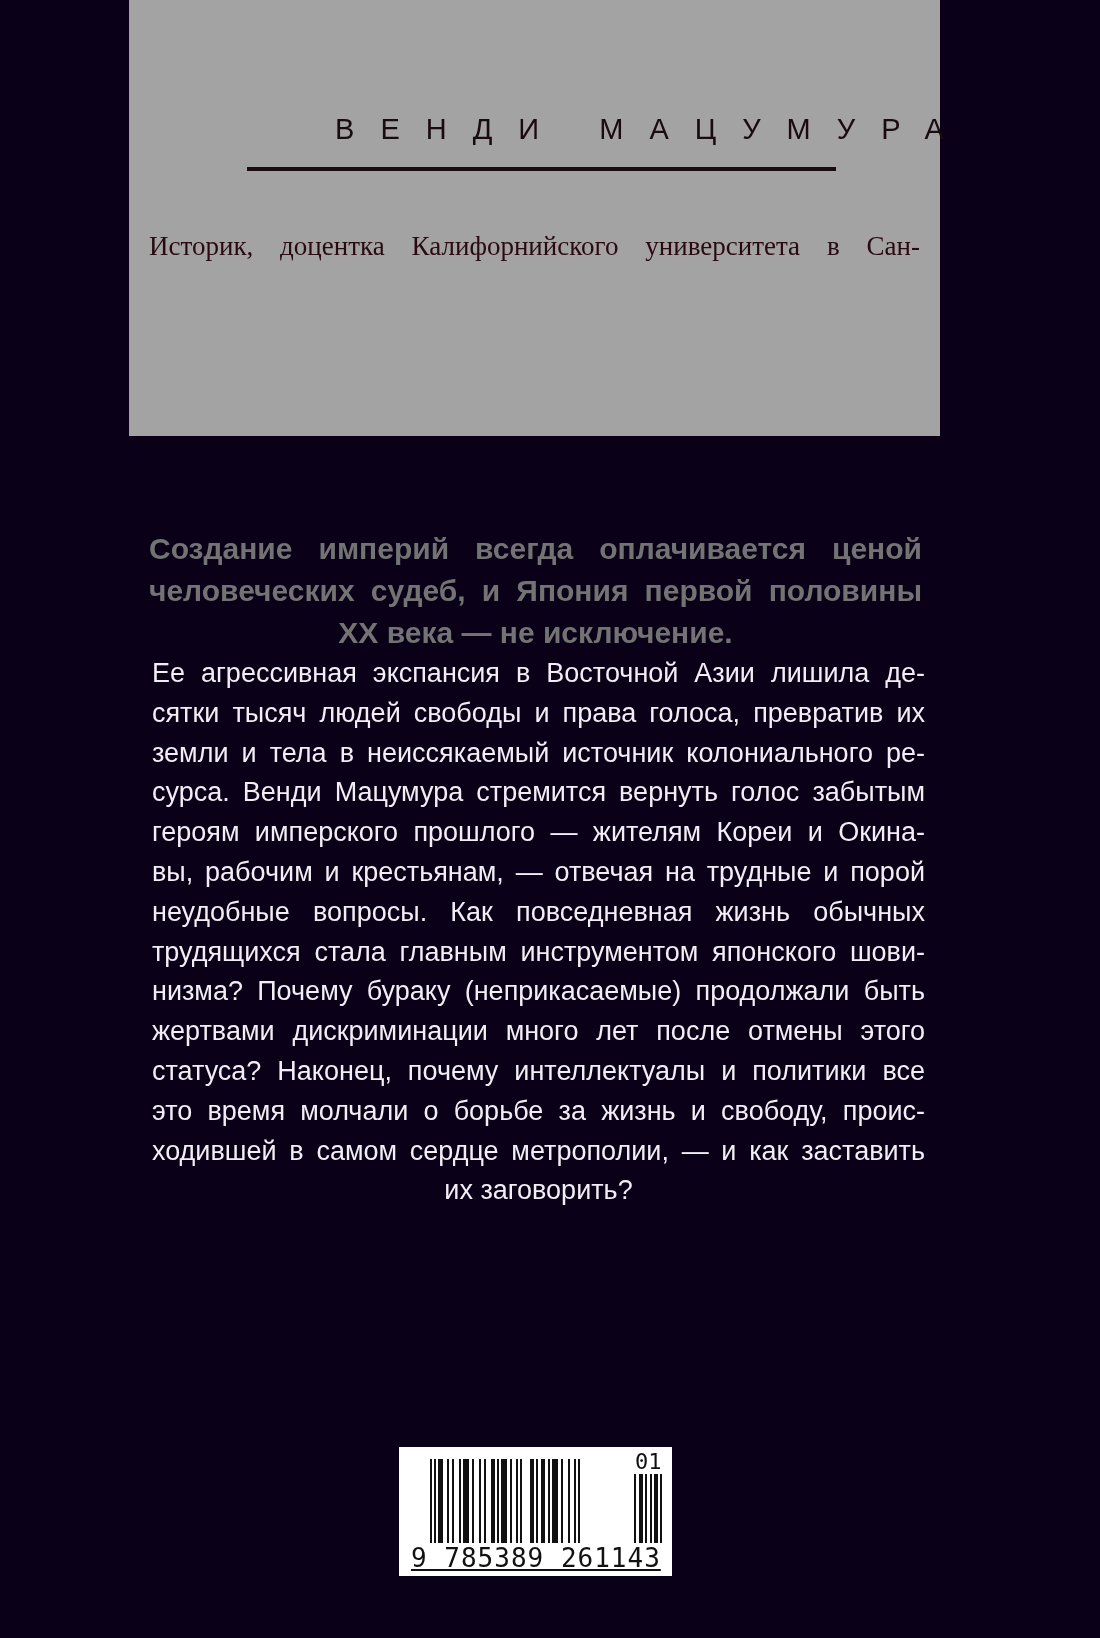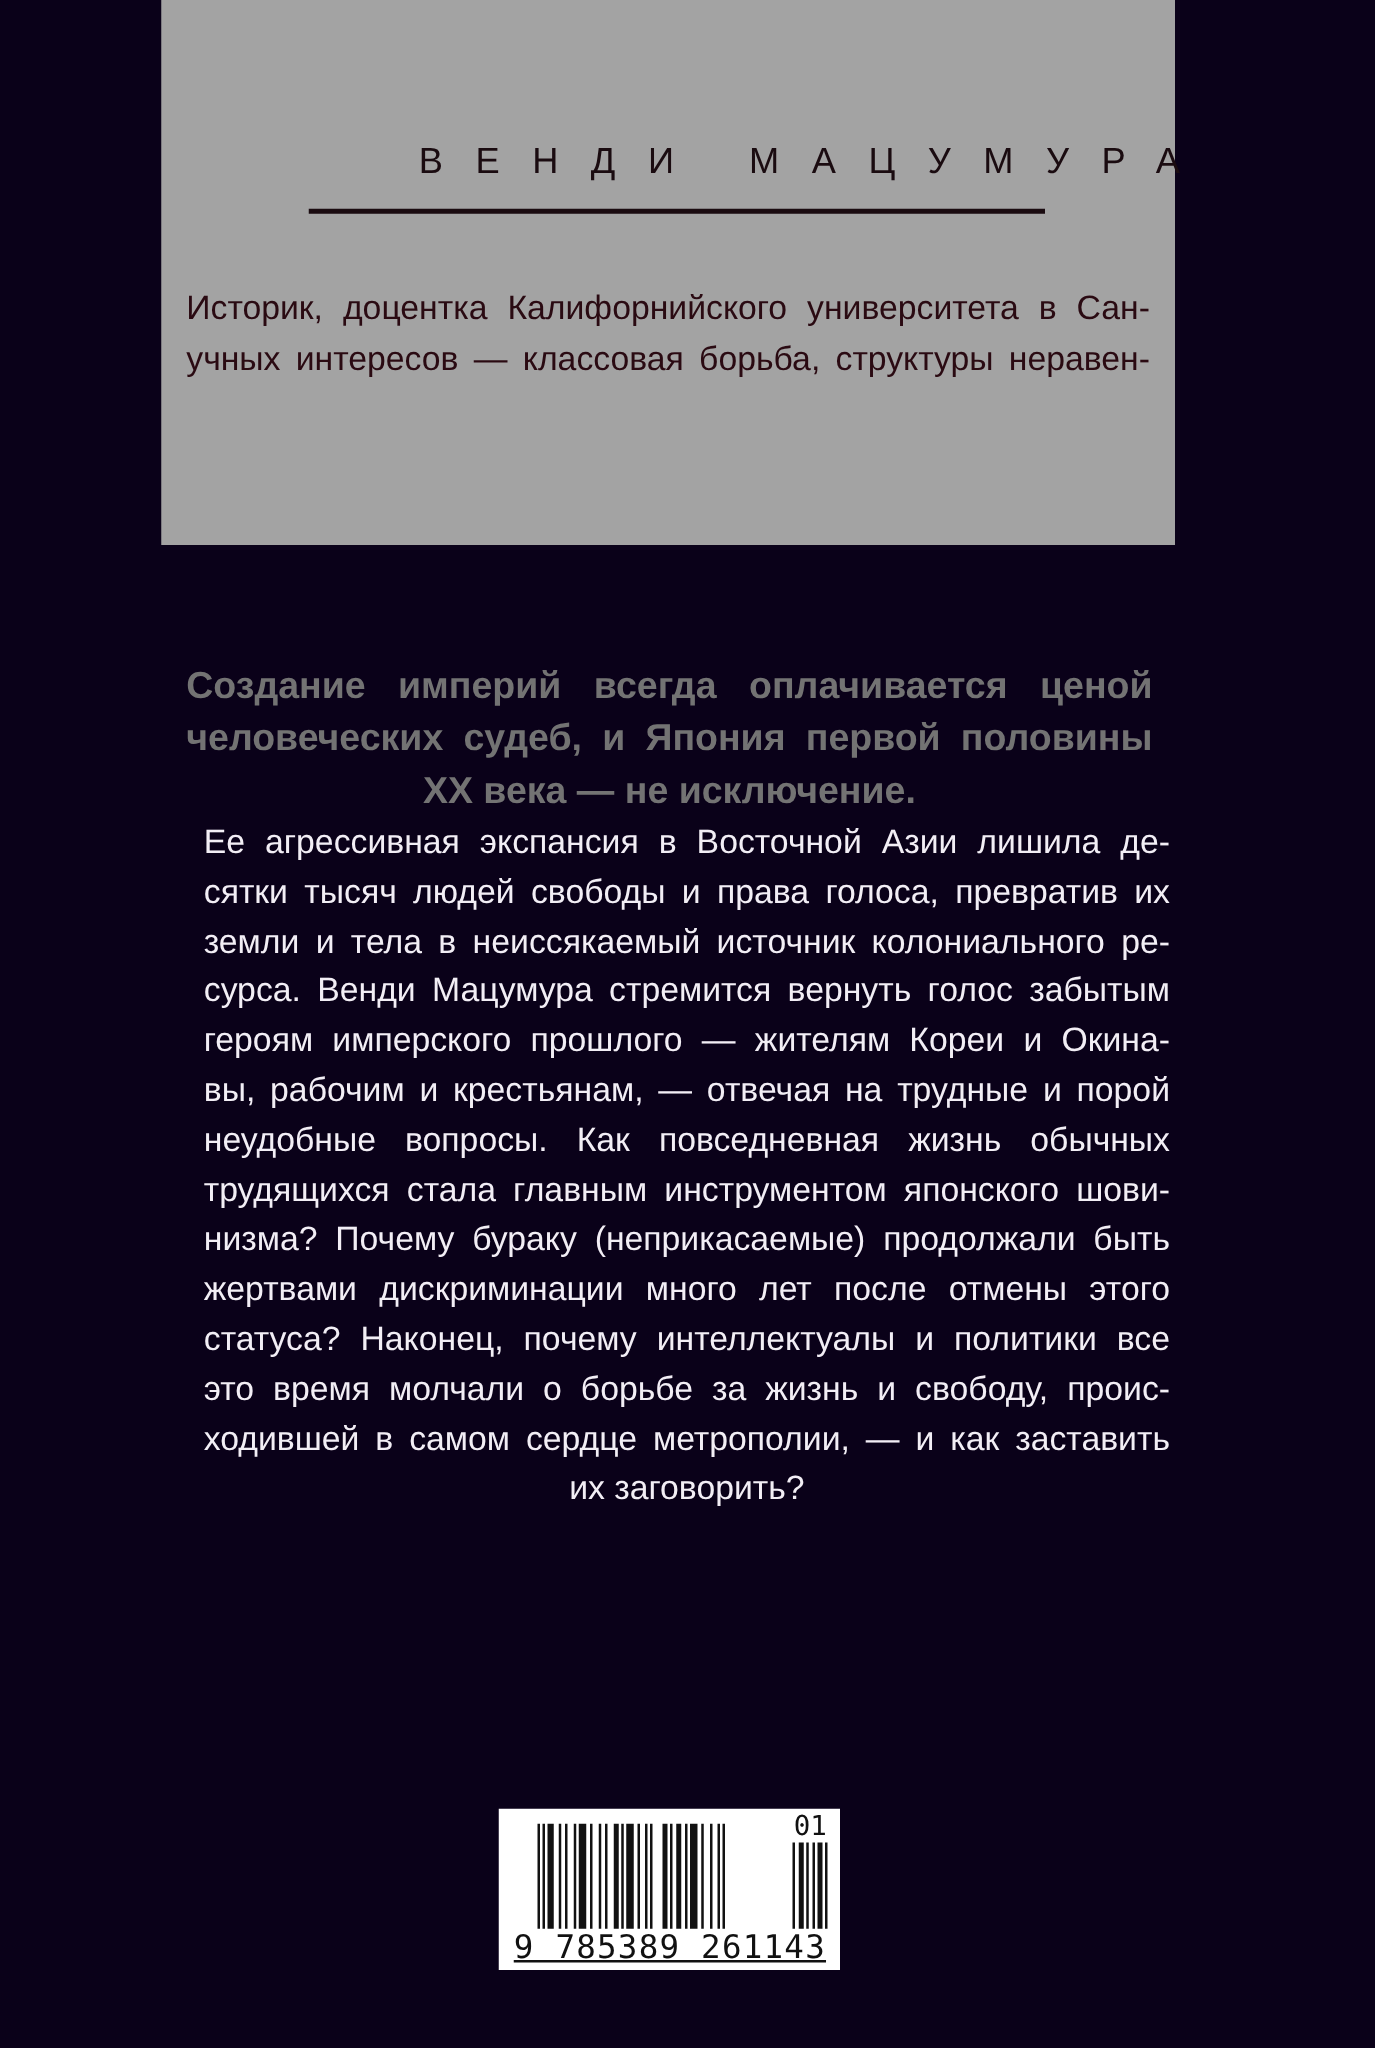--- a/index.html
+++ b/index.html
@@ -14,31 +14,31 @@
     position:absolute; left:118px; top:113px; width:811px; text-align:center;
     font-family:"Liberation Sans", sans-serif; font-size:29px; letter-spacing:26px;
     color:#1a0b10; font-weight:normal;
   }
   .underline {
     position:absolute; left:118px; top:167px; width:589px; height:4px; background:#1a0b10;
   }
   .bio {
     position:absolute; left:20px; top:226px; width:771px;
     color:#2a0a12; font-size:27px; line-height:40.5px; text-align:justify;
-    font-family:Liberation Sans, sans-serif;
+    font-family:Liberation Serif, serif;
   }
   .bio span, .body span, .lead span { display:block; }
   .bio .last, .body .last, .lead .last { text-align:center; }
   .lead {
     position:absolute; left:149px; top:528px; width:773px;
     color:#737373; font-size:30px; line-height:42px; font-weight:bold;
     font-family:"Liberation Sans Narrow","Liberation Sans", sans-serif;
   }
   .body {
-    position:absolute; left:163px; top:654px; width:773px;
+    position:absolute; left:152px; top:654px; width:773px;
     color:#f2eef5; font-size:27px; line-height:39.8px;
     font-family:"Liberation Sans Narrow","Liberation Sans", sans-serif;
   }
   .just { text-align:justify; text-align-last:justify; }
   .barcode {
     position:absolute; left:399px; top:1447px; width:273px; height:129px; background:#ffffff;
   }
   .bars { position:absolute; left:31px; top:12px; width:180px; height:98px; display:flex; }
   .bars i { display:block; height:100%; background:#111; }
   .bars i.g { background:transparent; }
@@ -55,21 +55,20 @@
   }
 </style>
 </head>
 <body>
 
 <div class="redbox">
   <div class="author">ВЕНДИ МАЦУМУРА</div>
   <div class="underline"></div>
   <div class="bio">
     <span class="just">Историк, доцентка Калифорнийского университета в Сан-</span>
-    <span class="just">учных интересов — классовая борьба, структуры неравен-</span>
   </div>
 </div>
 
 <div class="lead">
   <span class="just">Создание империй всегда оплачивается ценой</span>
   <span class="just">человеческих судеб, и Япония первой половины</span>
   <span class="last">XX века — не исключение.</span>
 </div>
 
 <div class="body">

